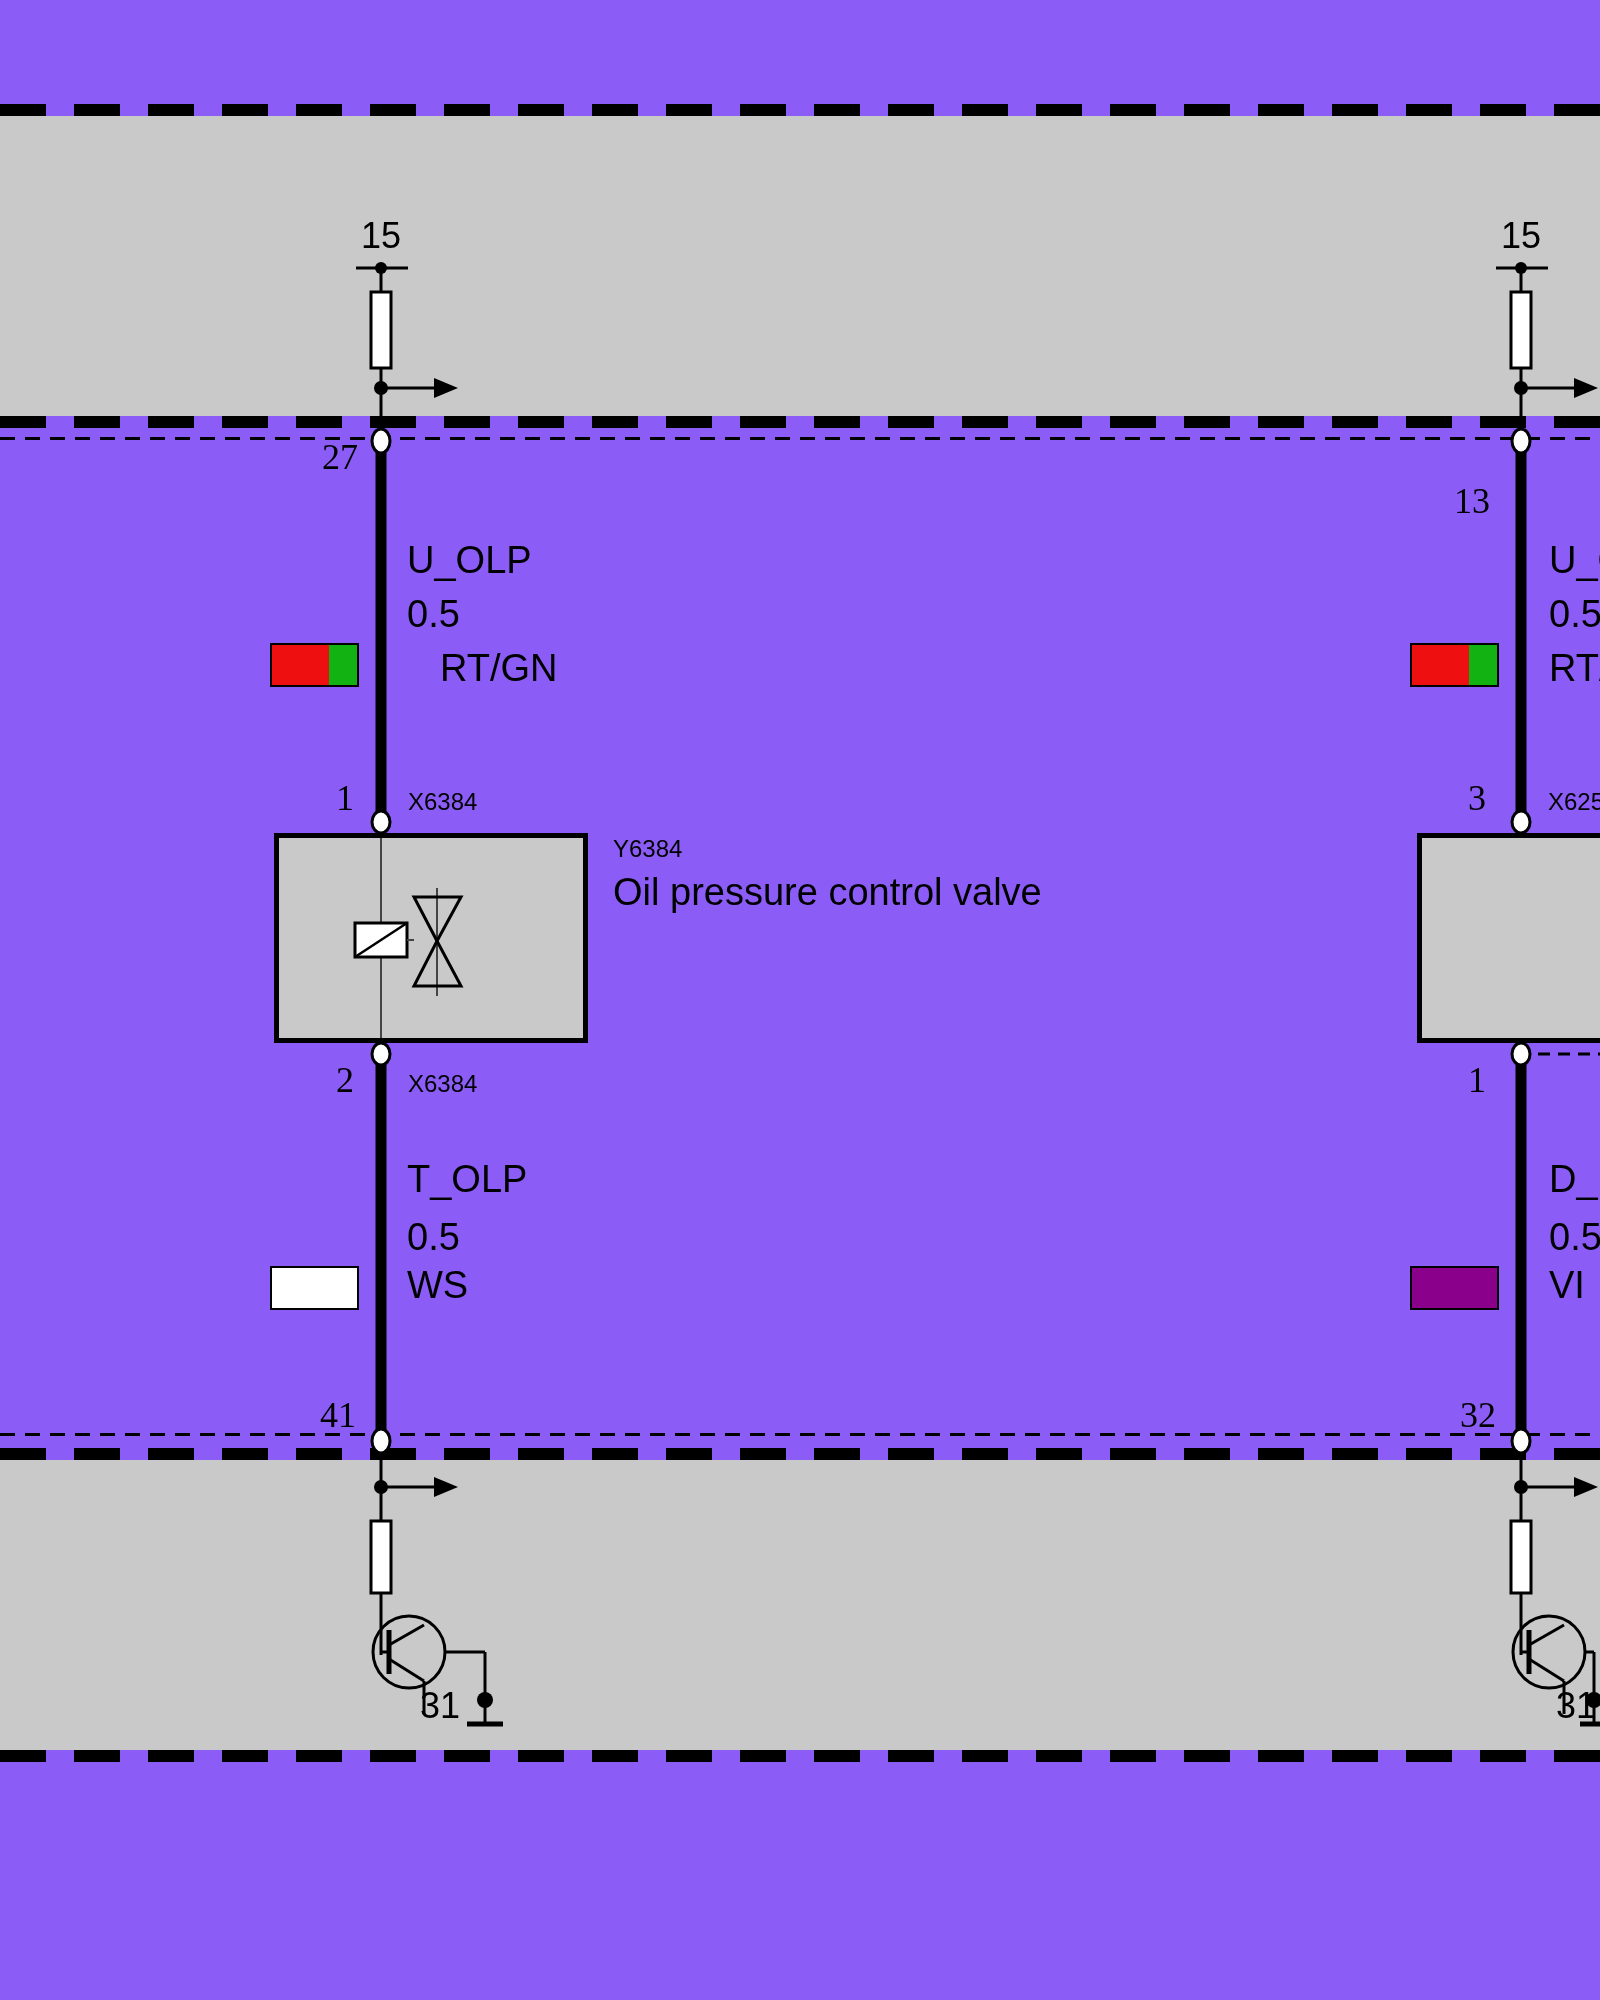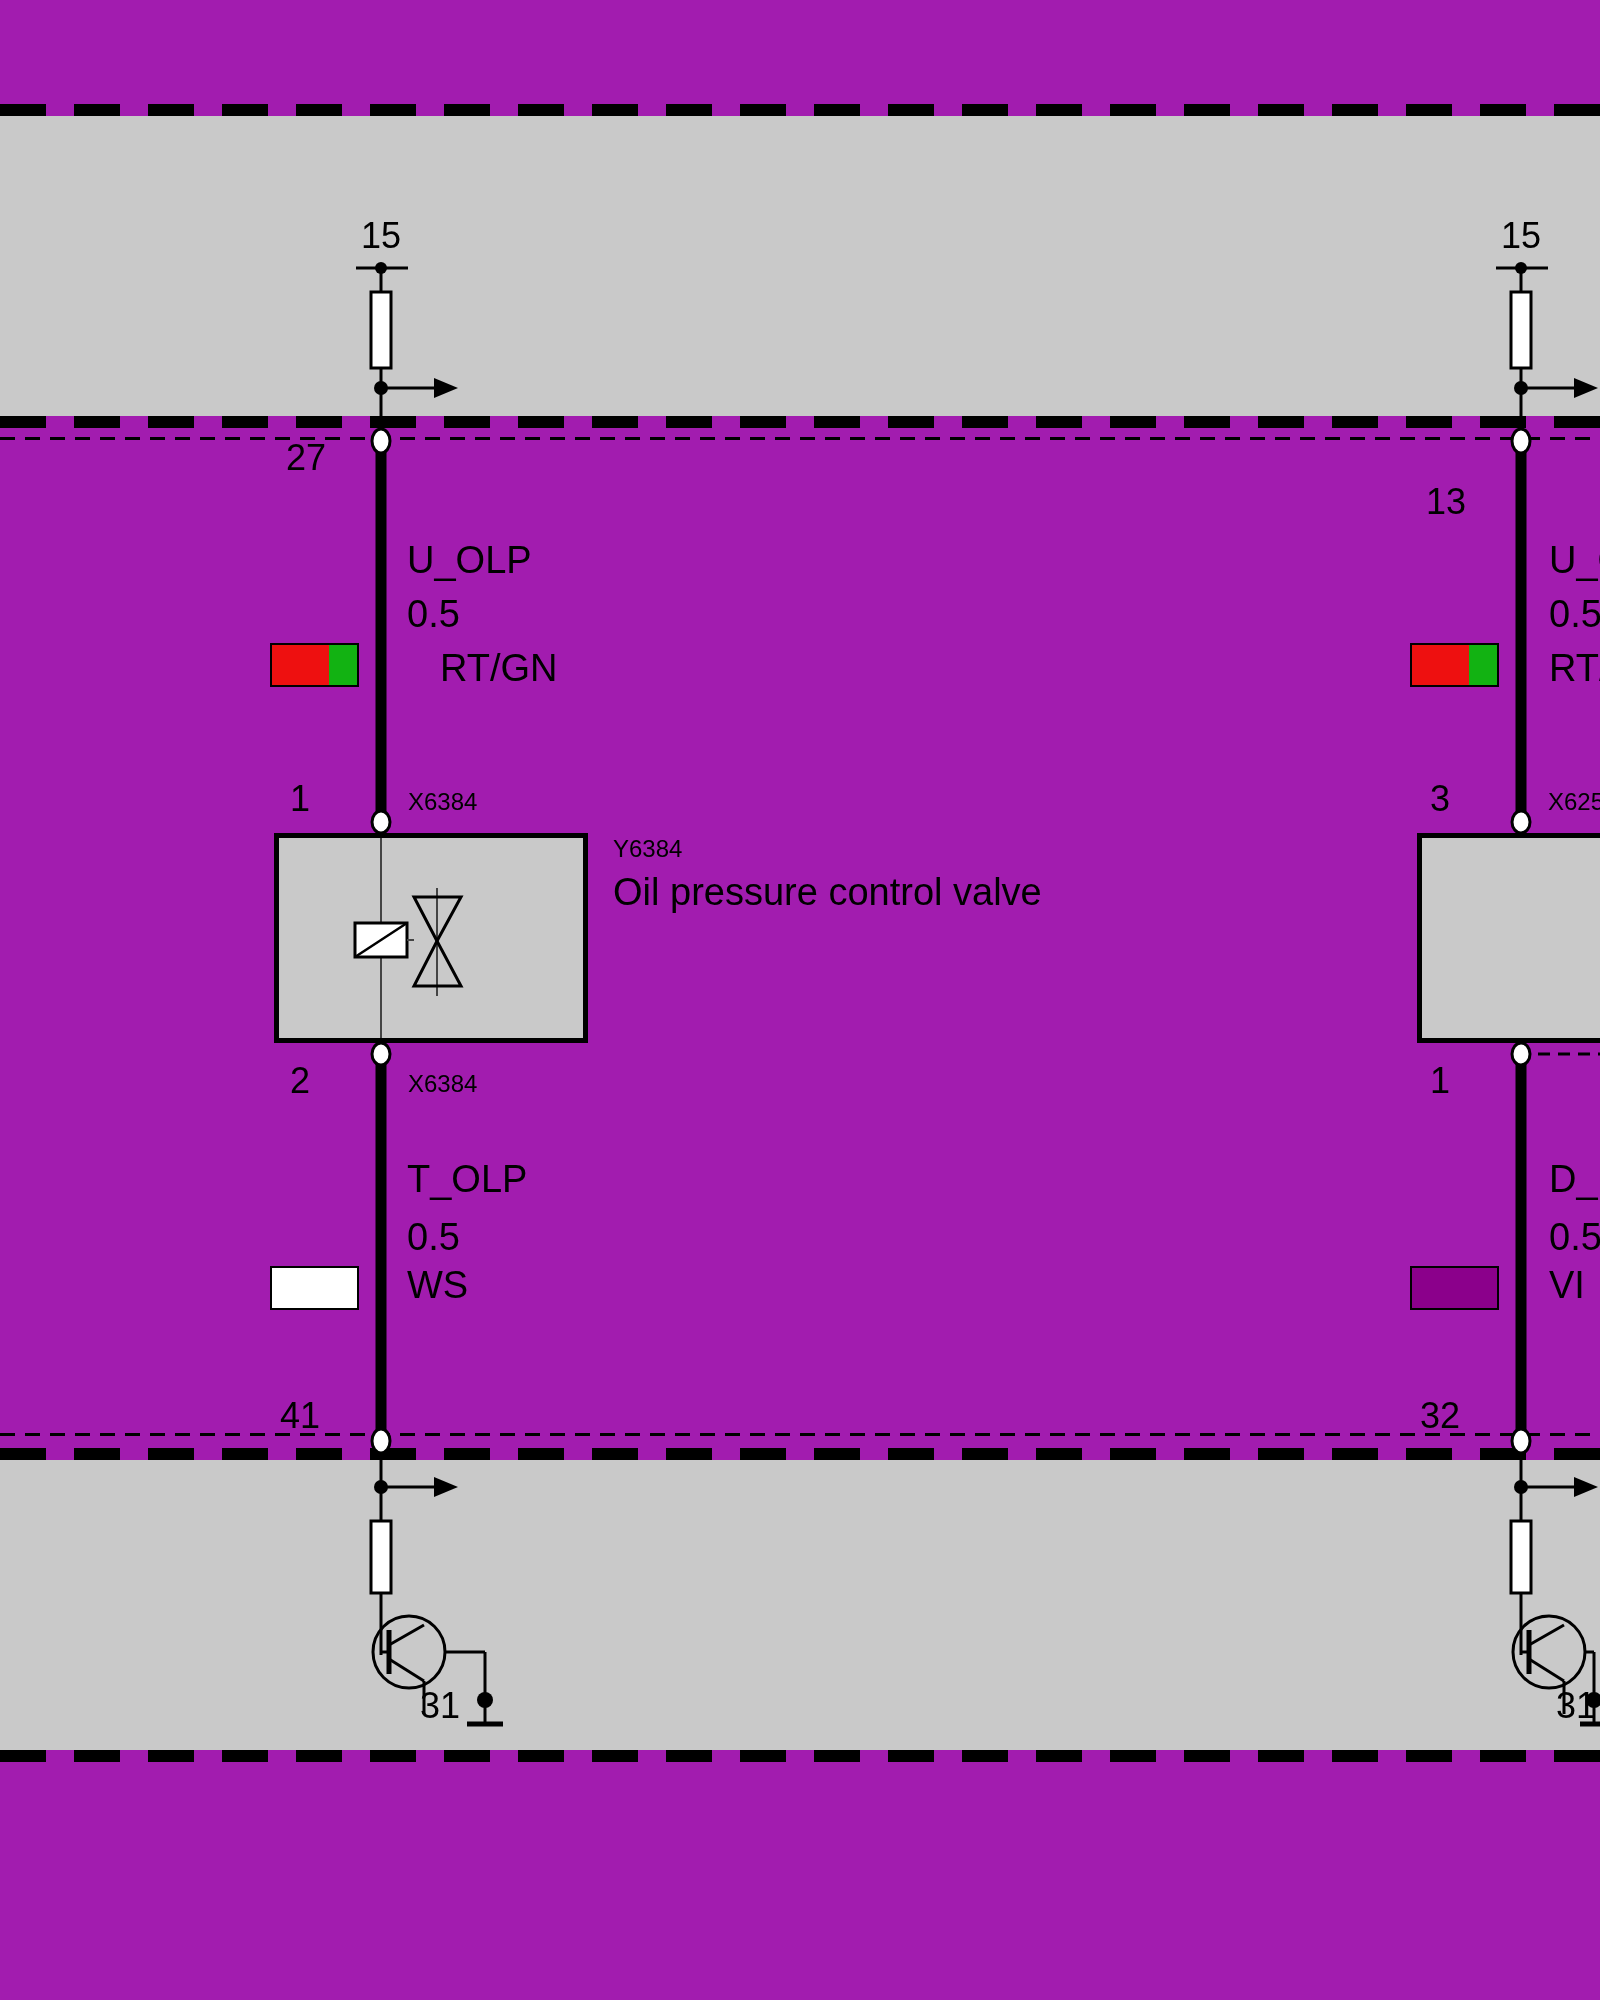--- a/index.html
+++ b/index.html
@@ -1,35 +1,35 @@
 <!DOCTYPE html>
 <html><head>
 <meta charset="utf-8">
 <style>
   * { margin:0; padding:0; box-sizing:border-box; }
   body { background:#ffffff; }
   #stage {
-    position:relative; width:1600px; height:2000px; background:#a21caf;
+    position:relative; width:1600px; height:2000px; background:#8b5cf6;
     overflow:hidden; font-family:"Liberation Sans", sans-serif; color:#000;
   }
   .band { position:absolute; left:0; width:1600px; background:#c9c9c9; }
   .dash-thick {
     position:absolute; left:0; width:1600px; height:12px;
     background:repeating-linear-gradient(90deg,#000 0px,#000 46px,transparent 46px,transparent 74px);
   }
   .dash-thin {
     position:absolute; left:0; width:1600px; height:3px;
     background:repeating-linear-gradient(90deg,#000 0px,#000 15px,transparent 15px,transparent 25px);
   }
   .box { position:absolute; background:#c9c9c9; border:5px solid #000; }
   .t { position:absolute; white-space:nowrap; }
   .f36 { font-size:36px; line-height:1.1; }
   .f38 { font-size:38px; line-height:1.1; }
   .f24 { font-size:24px; line-height:1.1; }
-  .right { text-align:left; }
+  .right { text-align:right;font-family:Liberation Serif, serif; }
   .center { text-align:center; }
   .swatch { position:absolute; width:89px; height:44px; border:2px solid #000; display:flex; overflow:hidden; }
   .swatch .part1 { flex:0 0 67%; }
   .swatch .part1.full { flex:1 1 auto; }
   .swatch .part2 { flex:1 1 auto; }
   svg.overlay { position:absolute; left:0; top:0; }
 </style>
 </head>
 <body>
 

